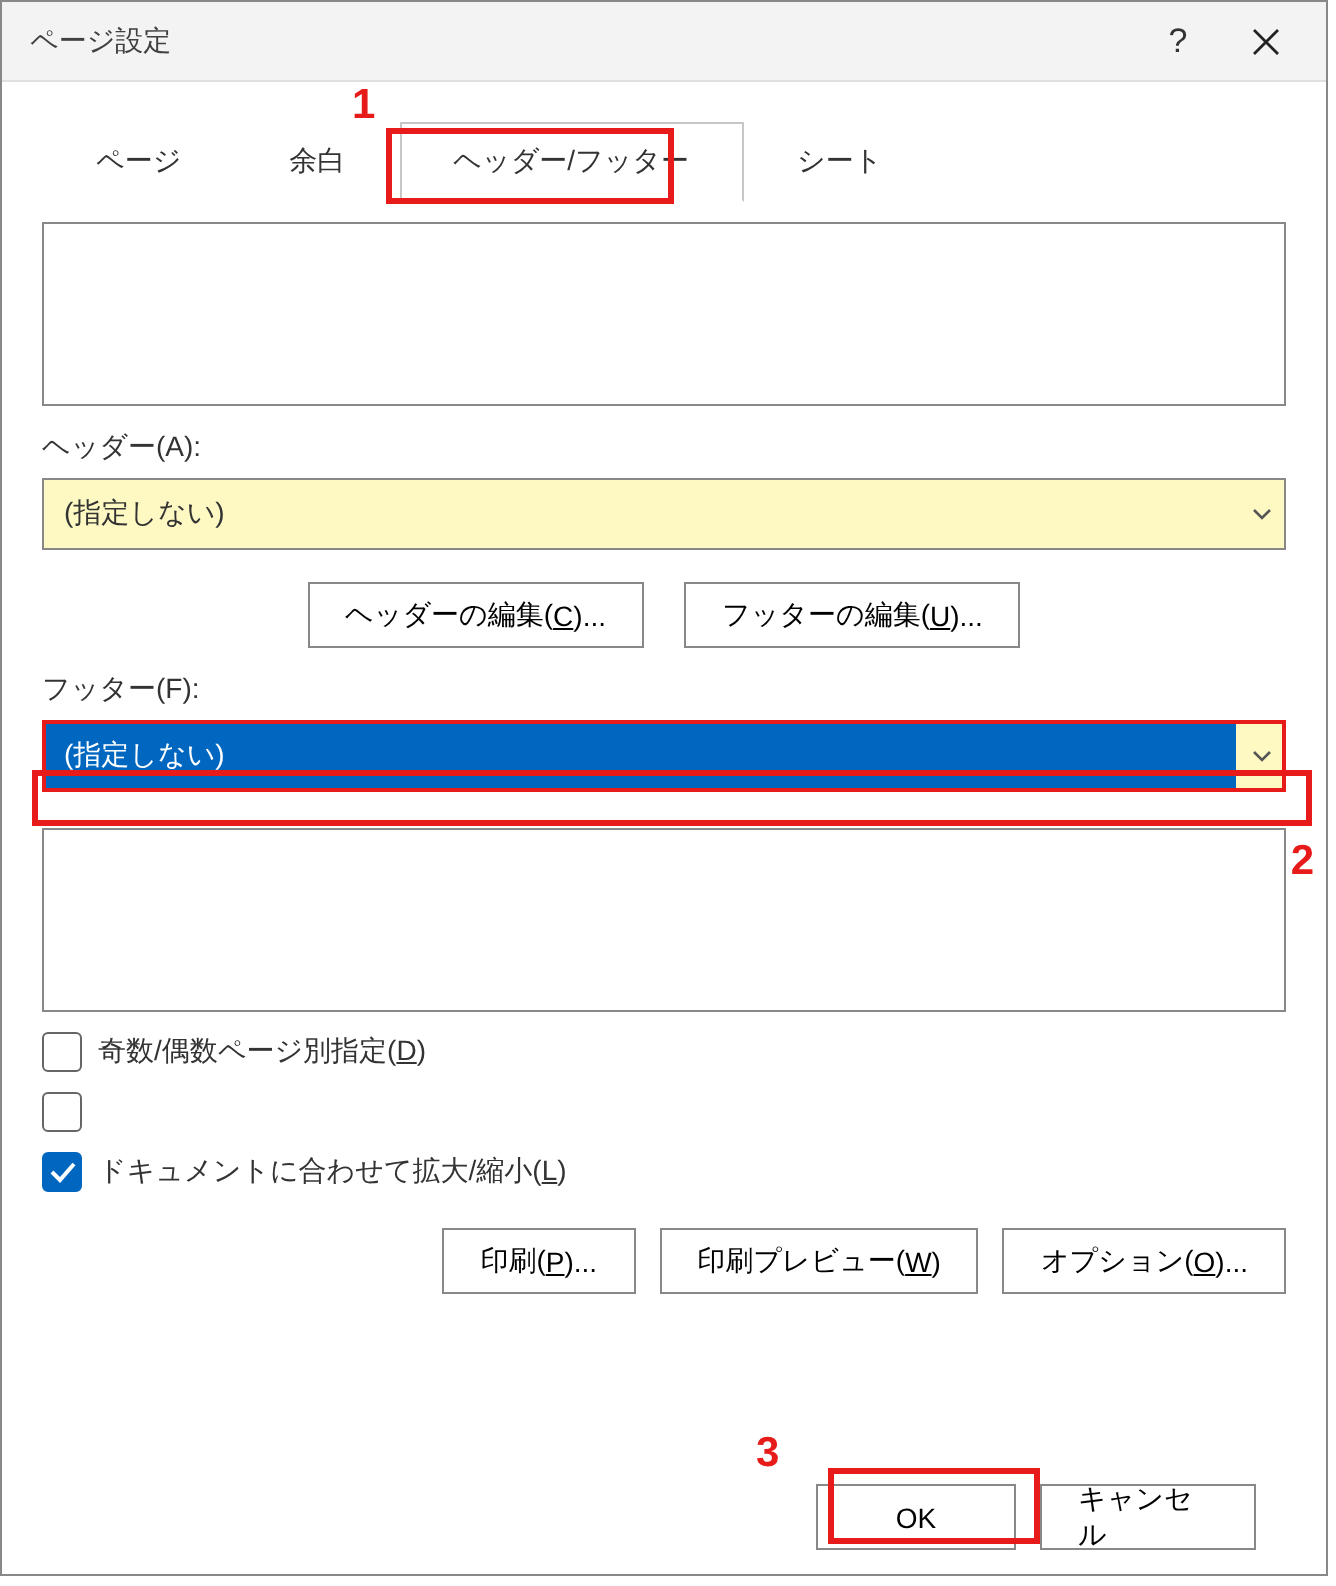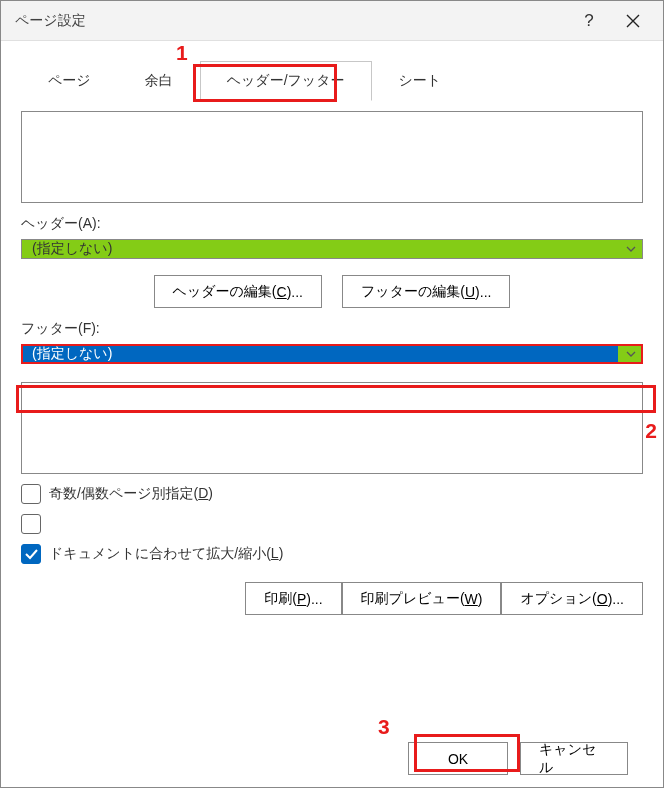--- a/index.html
+++ b/index.html
@@ -11,36 +11,36 @@
     .help,.close { width:44px; height:40px; display:flex; align-items:center; justify-content:center; font-size:17px; color:#333; }
     .close svg { width:14px; height:14px; }
     .content { padding:16px 20px 14px 20px; }
     .tabs { display:flex; margin-top:4px; }
     .tab { padding:10px 26px; font-size:14px; color:#333; cursor:pointer; border:1px solid transparent; }
     .tab.active { border:1px solid #c7c7c7; border-bottom-color:#fff; background:#fff; }
     .marker-1 { position:absolute; left:192px; top:63px; width:144px; height:38px; border:3px solid #e81b1b; pointer-events:none; }
     .marker-1-num { position:absolute; left:175px; top:40px; font-weight:700; font-size:21px; color:#e81b1b; }
     .preview { margin-top:10px; height:92px; border:1px solid #888; background:#fff; }
     .label { margin-top:12px; font-size:14px; color:#333; }
-    .combo { display:flex; align-items:center; height:20px; border:1px solid #888; margin-top:6px; background:#84cc16; }
+    .combo { display:flex; align-items:center; height:36px; border:1px solid #888; margin-top:6px; background:#fef9c3; }
     .combo.focused { outline:2px solid #e81b1b; outline-offset:-2px; }
     .marker-2 { position:absolute; right:7px; top:384px; width:640px; height:28px; border:3px solid #e81b1b; pointer-events:none; }
     .marker-2-num { position:absolute; right:6px; top:418px; font-weight:700; font-size:21px; color:#e81b1b; }
     .combo-text { flex:1; padding:0 10px; font-size:14px; color:#333; height:100%; display:flex; align-items:center; }
     .combo-text.sel { background:#0067c0; color:#fff; }
     .combo-btn { width:24px; height:100%; display:flex; align-items:center; justify-content:center; border-left:1.5px solid transparent; }
     .combo-btn svg { width:10px; height:6px; }
     .btn-row { display:flex; justify-content:center; gap:20px; margin-top:16px; }
     .btn { height:33px; padding:0 18px; border:1px solid #888; background:#fff; font-size:14px; cursor:pointer; display:flex; align-items:center; }
     .btn u { text-decoration:underline; }
     .chk-row { display:flex; align-items:center; gap:8px; margin-top:10px; font-size:14px; color:#333; }
     .chk { width:20px; height:20px; border:1.5px solid #666; border-radius:3px; background:#fff; display:flex; align-items:center; justify-content:center; }
     .chk.on { background:#0067c0; border-color:#0067c0; }
     .chk.on svg { width:13px; height:11px; }
-    .bottom-btns { display:flex; margin-top:18px; justify-content:flex-end;text-align:right; }
+    .bottom-btns { display:flex; gap:12px; margin-top:18px; justify-content:flex-end;text-align:right; }
     .dlg-btn-row { display:flex; justify-content:flex-end; gap:12px; position:absolute; bottom:12px; right:35px; }
     .ok { width:100px; }
     .marker-3 { position:absolute; left:413px; bottom:15px; width:106px; height:38px; border:3px solid #e81b1b; pointer-events:none; }
     .marker-3-num { position:absolute; left:377px; bottom:48px; font-weight:700; font-size:21px; color:#e81b1b; }
   </style>
 </head>
 <body>
 
 <div class="dialog">
   <div class="titlebar">

